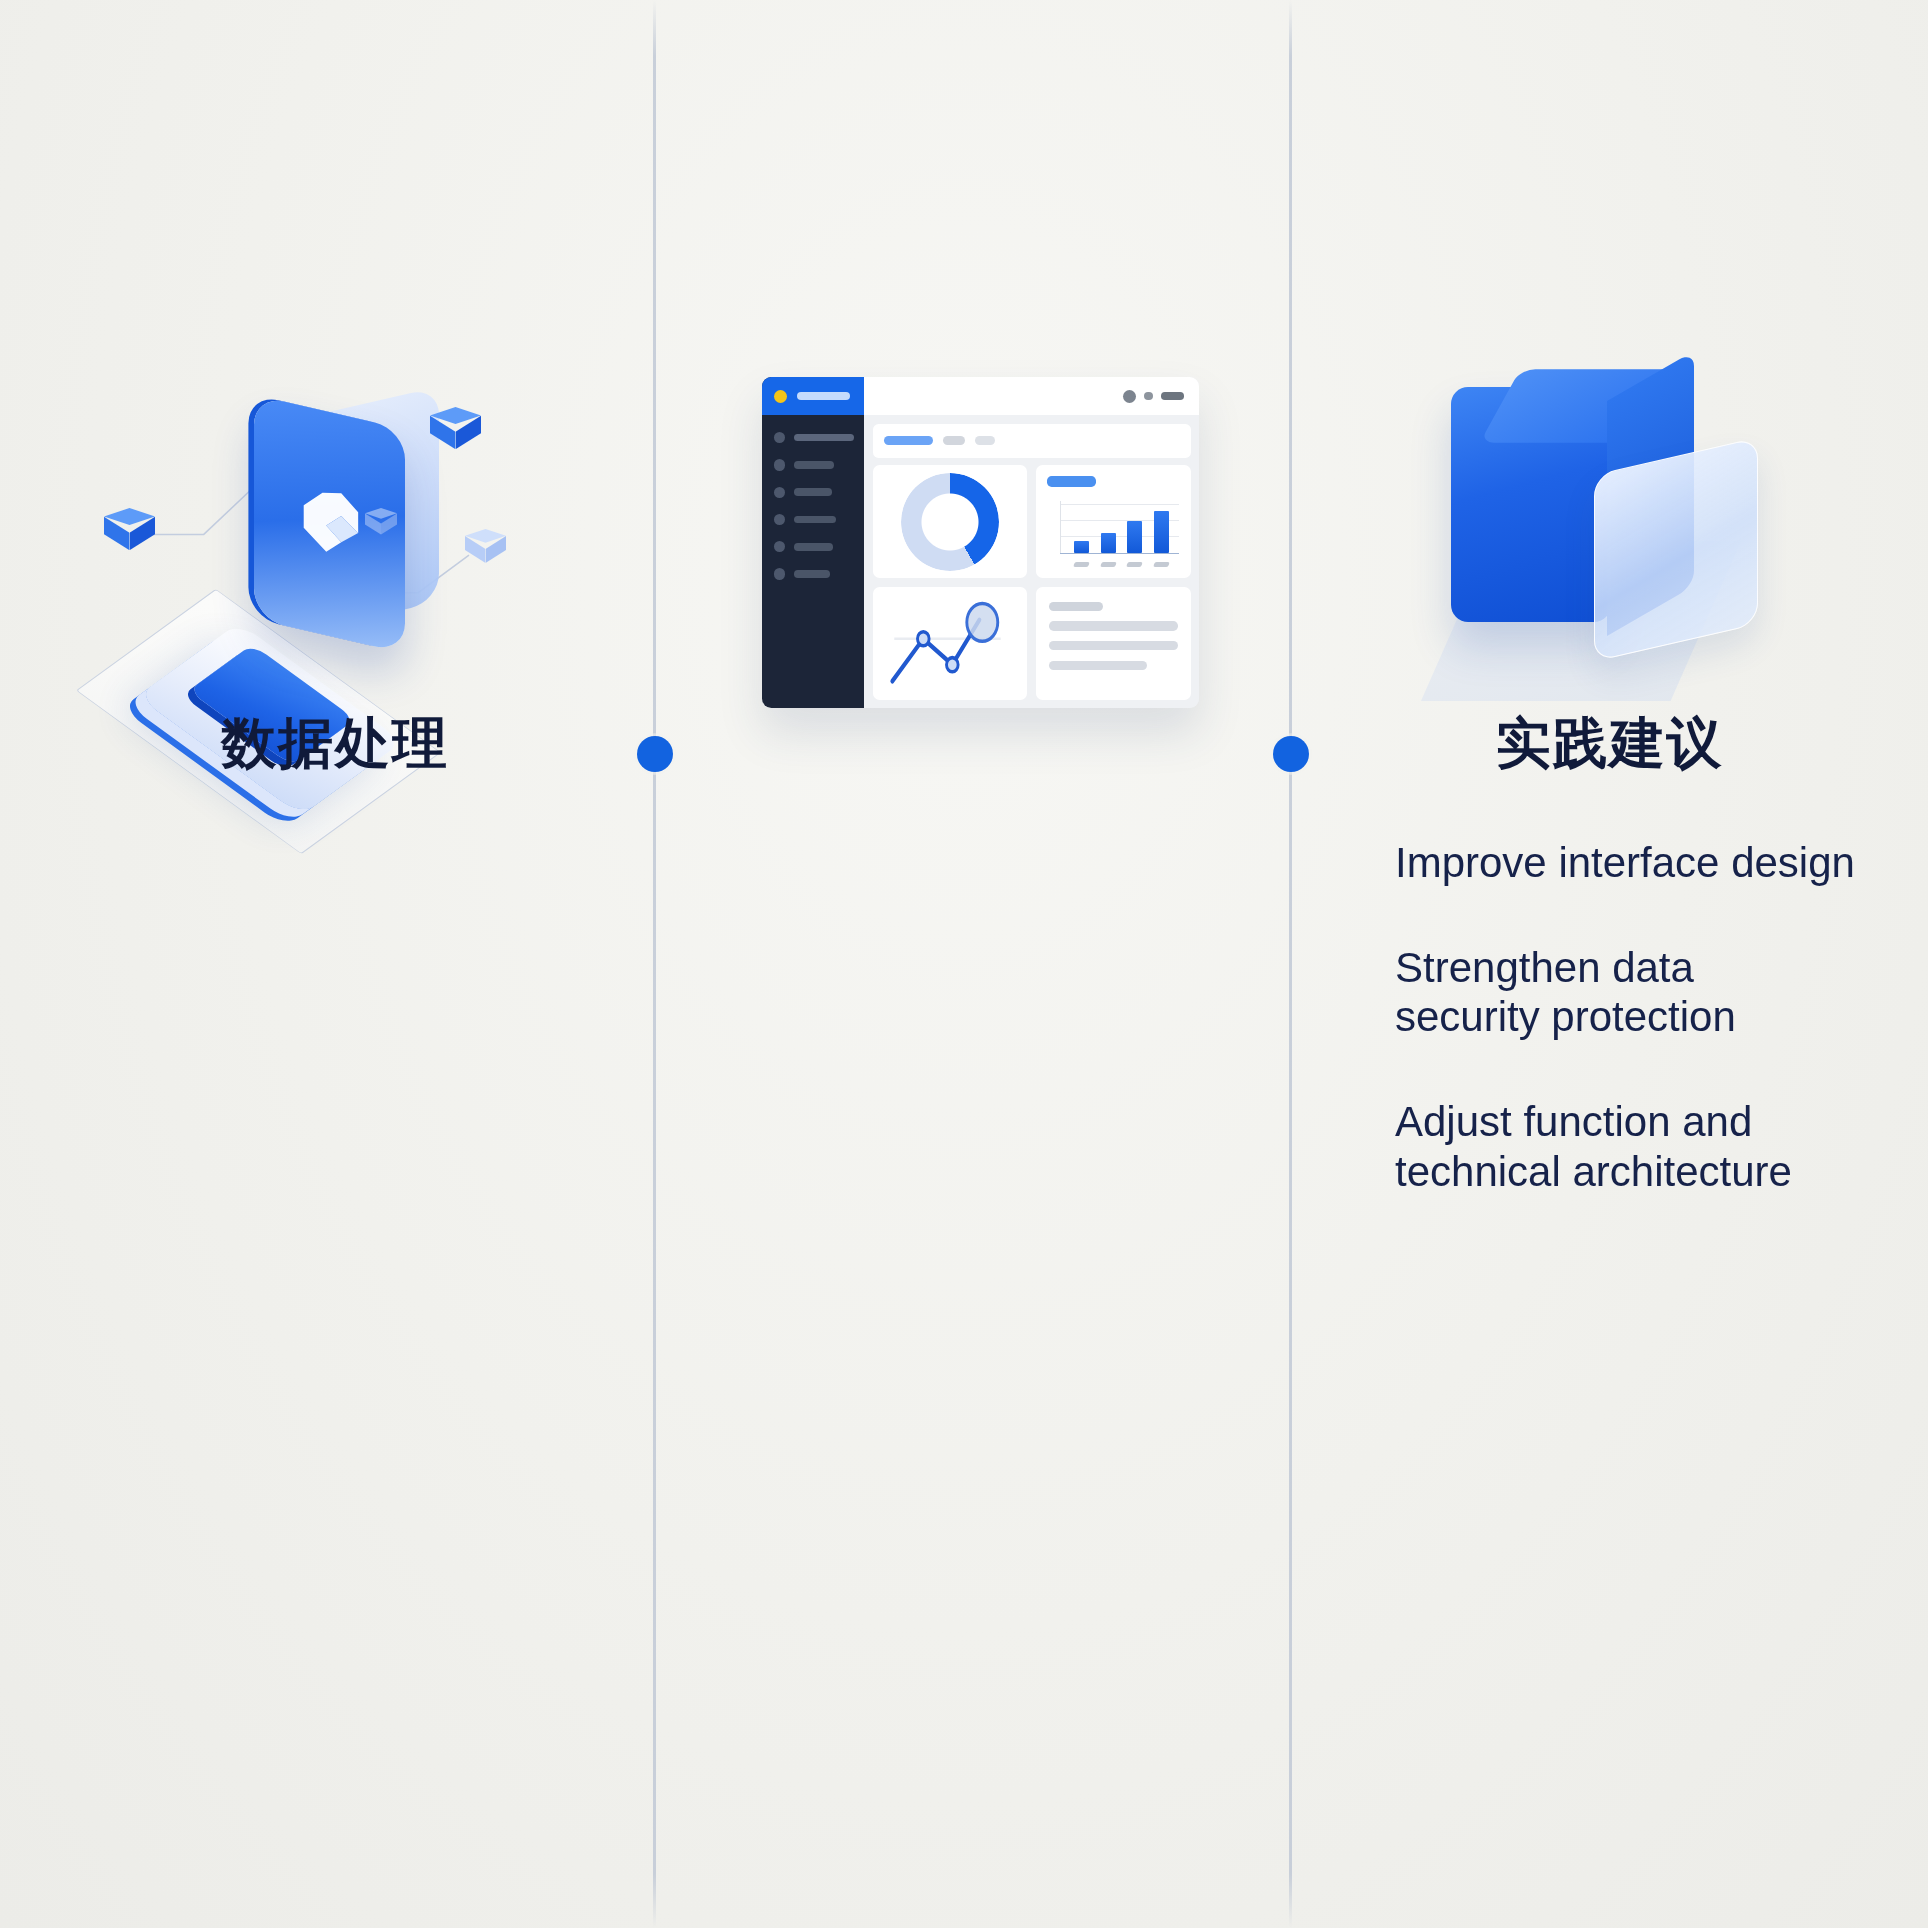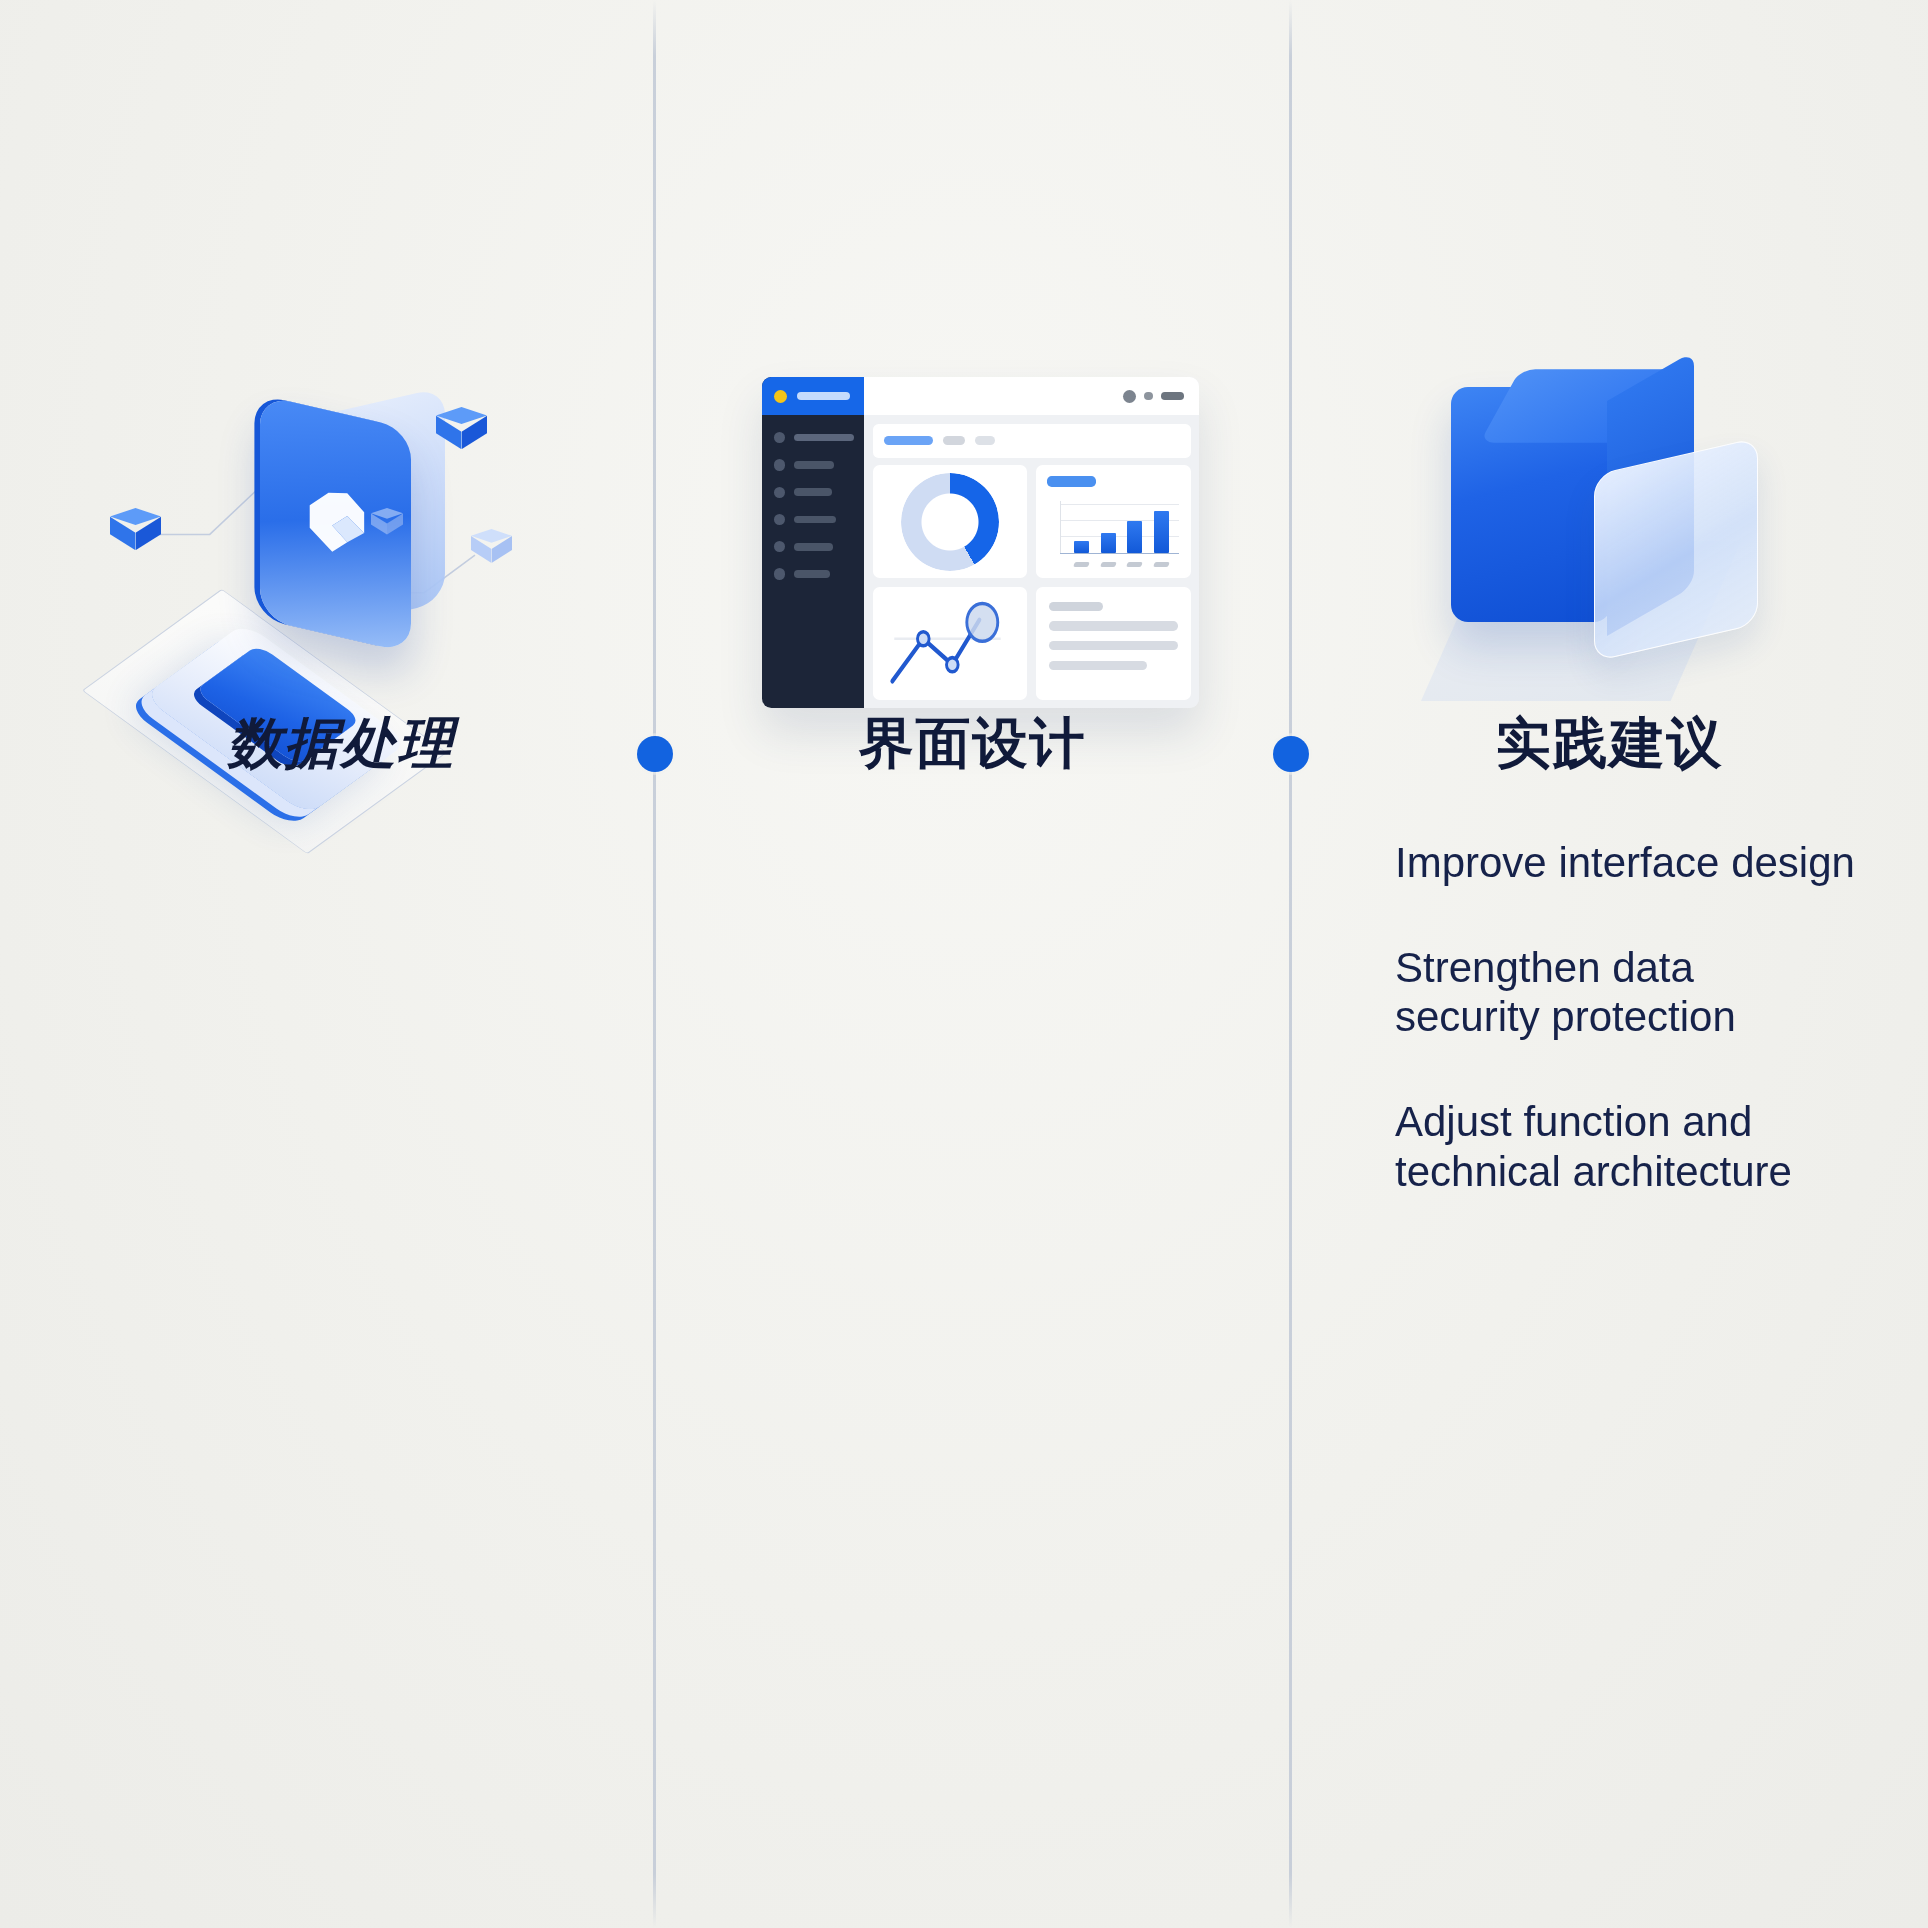--- a/index.html
+++ b/index.html
@@ -49,21 +49,21 @@
   .divider-dot.dot1 { left: 637px; top: 736px; }
   .divider-dot.dot2 { left: 1273px; top: 736px; }
 
   
   .col {
     position: absolute;
     top: 0;
     height: 1928px;
     box-sizing: border-box;
   }
-  .col.c1 { left: 14px;    width: 654px; padding-right: 66px; font-style: italic; }
+  .col.c1 { left: 8px;    width: 654px; padding-right: 66px; }
   .col.c2 { left: 656px;  width: 633px; padding-left: 108px; padding-right: 56px; }
   .col.c3 { left: 1291px; width: 637px; padding-left: 104px; padding-right: 28px; }
 
   .art-slot {
     position: absolute;
     top: 198px;
     height: 301px;
     width: 100%;
     left: 0;
   }
@@ -513,21 +513,20 @@
                 <div class="lc-bar"></div>
                 <div class="lc-bar" style="width:76%"></div>
               </div>
 
             </div>
           </div>
         </div>
       </div>
     </div>
 
-    <div class="col-title">界面设计</div>
 
   </div>
 
   <div class="col c3">
 
     <div class="art-slot">
       <div class="iso-right">
         <div class="ir-ground"></div>
         <div class="ir-box">
           <div class="ir-box-top"></div>

